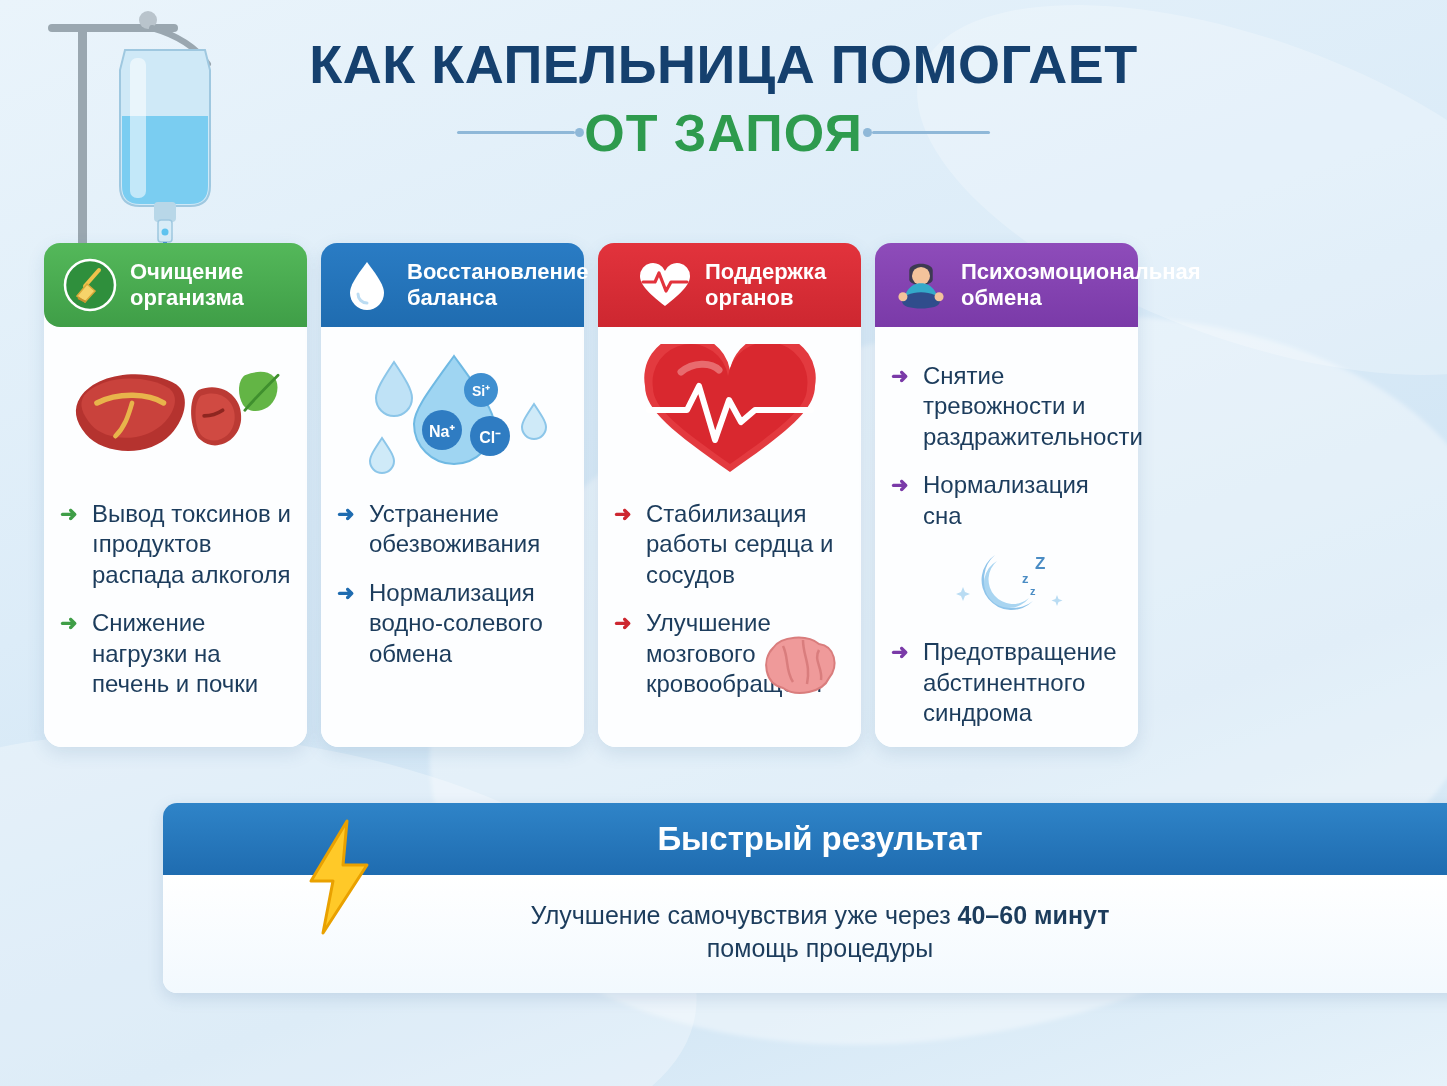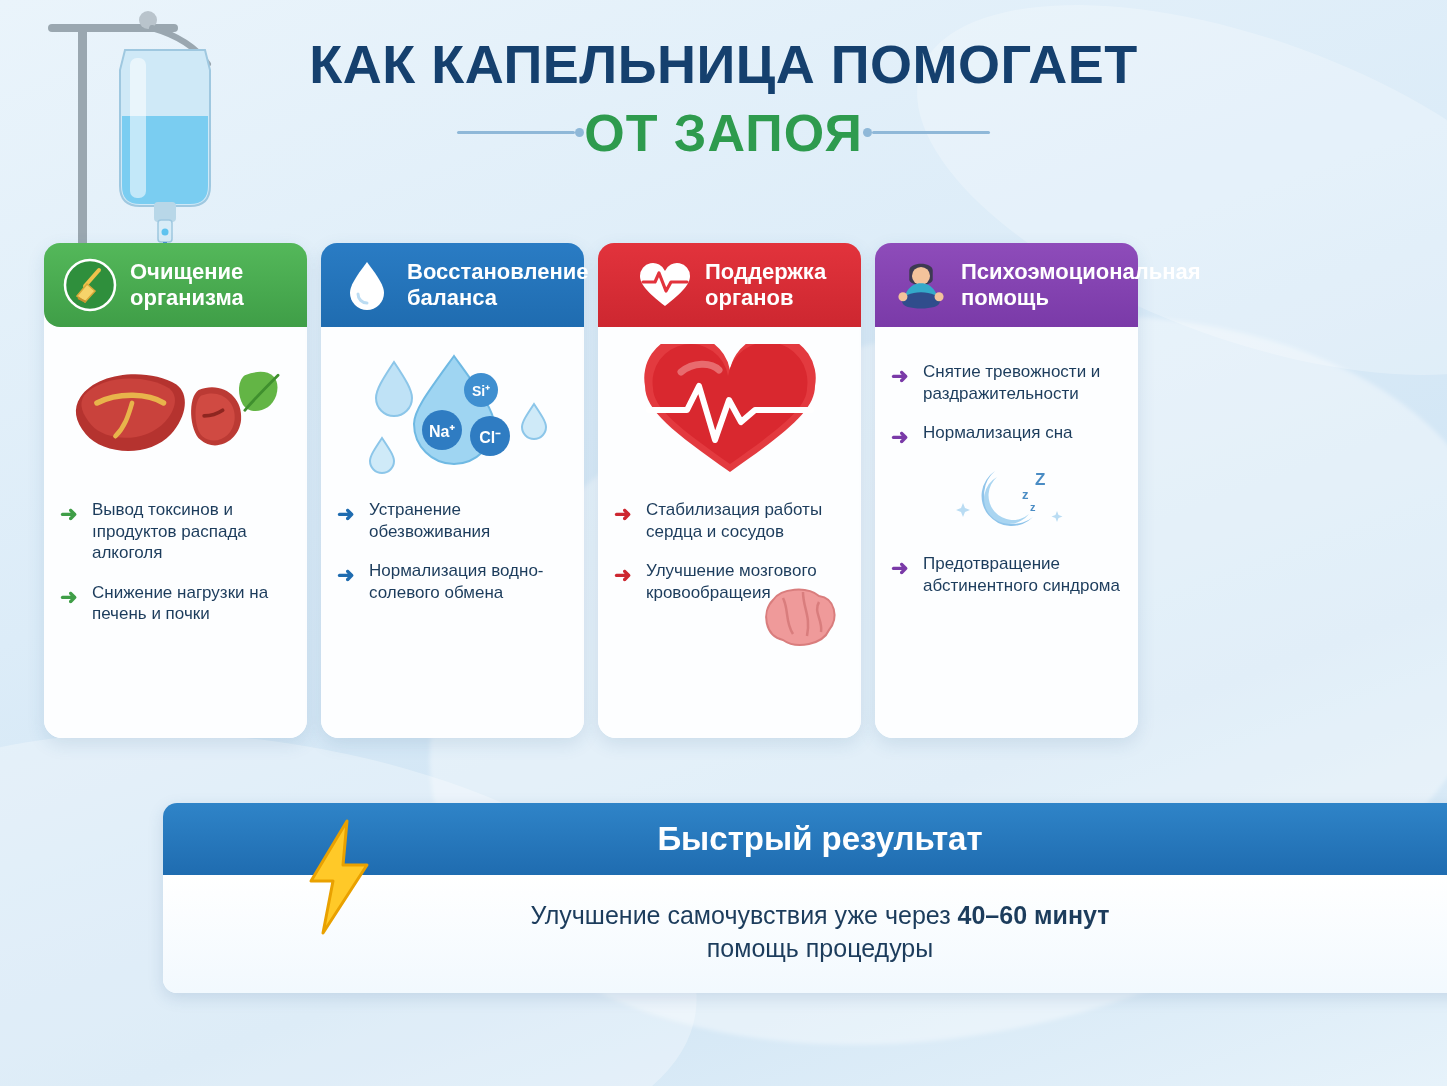--- a/index.html
+++ b/index.html
@@ -149,21 +149,21 @@
     align-items: flex-start;
   }
   .arrow {
     flex: 0 0 22px;
     margin-top: 4px;
     font-size: 21px;
     line-height: 1;
     font-weight: bold;
   }
   .bullet-text {
-    font-size: 17px;
+    font-size: 24px;
     color: #1c3c5c;
     line-height: 1.27;
   }
 
   
   .green .card-head { background: linear-gradient(180deg,#54b85a 0%, #3f9e47 100%); }
   .green .arrow { color: #3f9e47; }
   .blue .card-head { background: linear-gradient(180deg,#2a7cc4 0%, #1f6cb0 100%); }
   .blue .arrow { color: #1f6cb0; }
   .red .card-head { background: linear-gradient(180deg,#e2333c 0%, #cd2730 100%); padding-left: 39px; }
@@ -392,21 +392,21 @@
           <path d="M18 16 C 18 6, 44 6, 44 16 L44 26 C 44 34, 18 34, 18 26 Z" fill="#3d3a52"></path>
           <circle cx="31" cy="22" r="10" fill="#f3c39b"></circle>
           <path d="M31 30 C 44 30, 50 42, 50 52 L12 52 C 12 42, 18 30, 31 30 Z" fill="#34a9c9"></path>
           <path d="M10 50 C 10 44, 20 40, 31 40 C 42 40, 52 44, 52 50 C 52 56, 42 58, 31 58 C 20 58, 10 56, 10 50 Z" fill="#2f4d8c"></path>
           <circle cx="11" cy="45" r="5" fill="#f3c39b"></circle>
           <circle cx="51" cy="45" r="5" fill="#f3c39b"></circle>
         </svg>
       </span>
       <span class="head-title">
         <span>Психоэмоциональная</span><br>
-        <span>помощь</span>
+        <span>обмена</span>
       </span>
     </div>
     <div class="card-body">
       <div class="bullets" style="margin-top:22px;">
         <div class="bullet">
           <span class="arrow">➜</span>
           <span class="bullet-text">Снятие тревожности и раздражительности</span>
         </div>
         <div class="bullet">
           <span class="arrow">➜</span>

